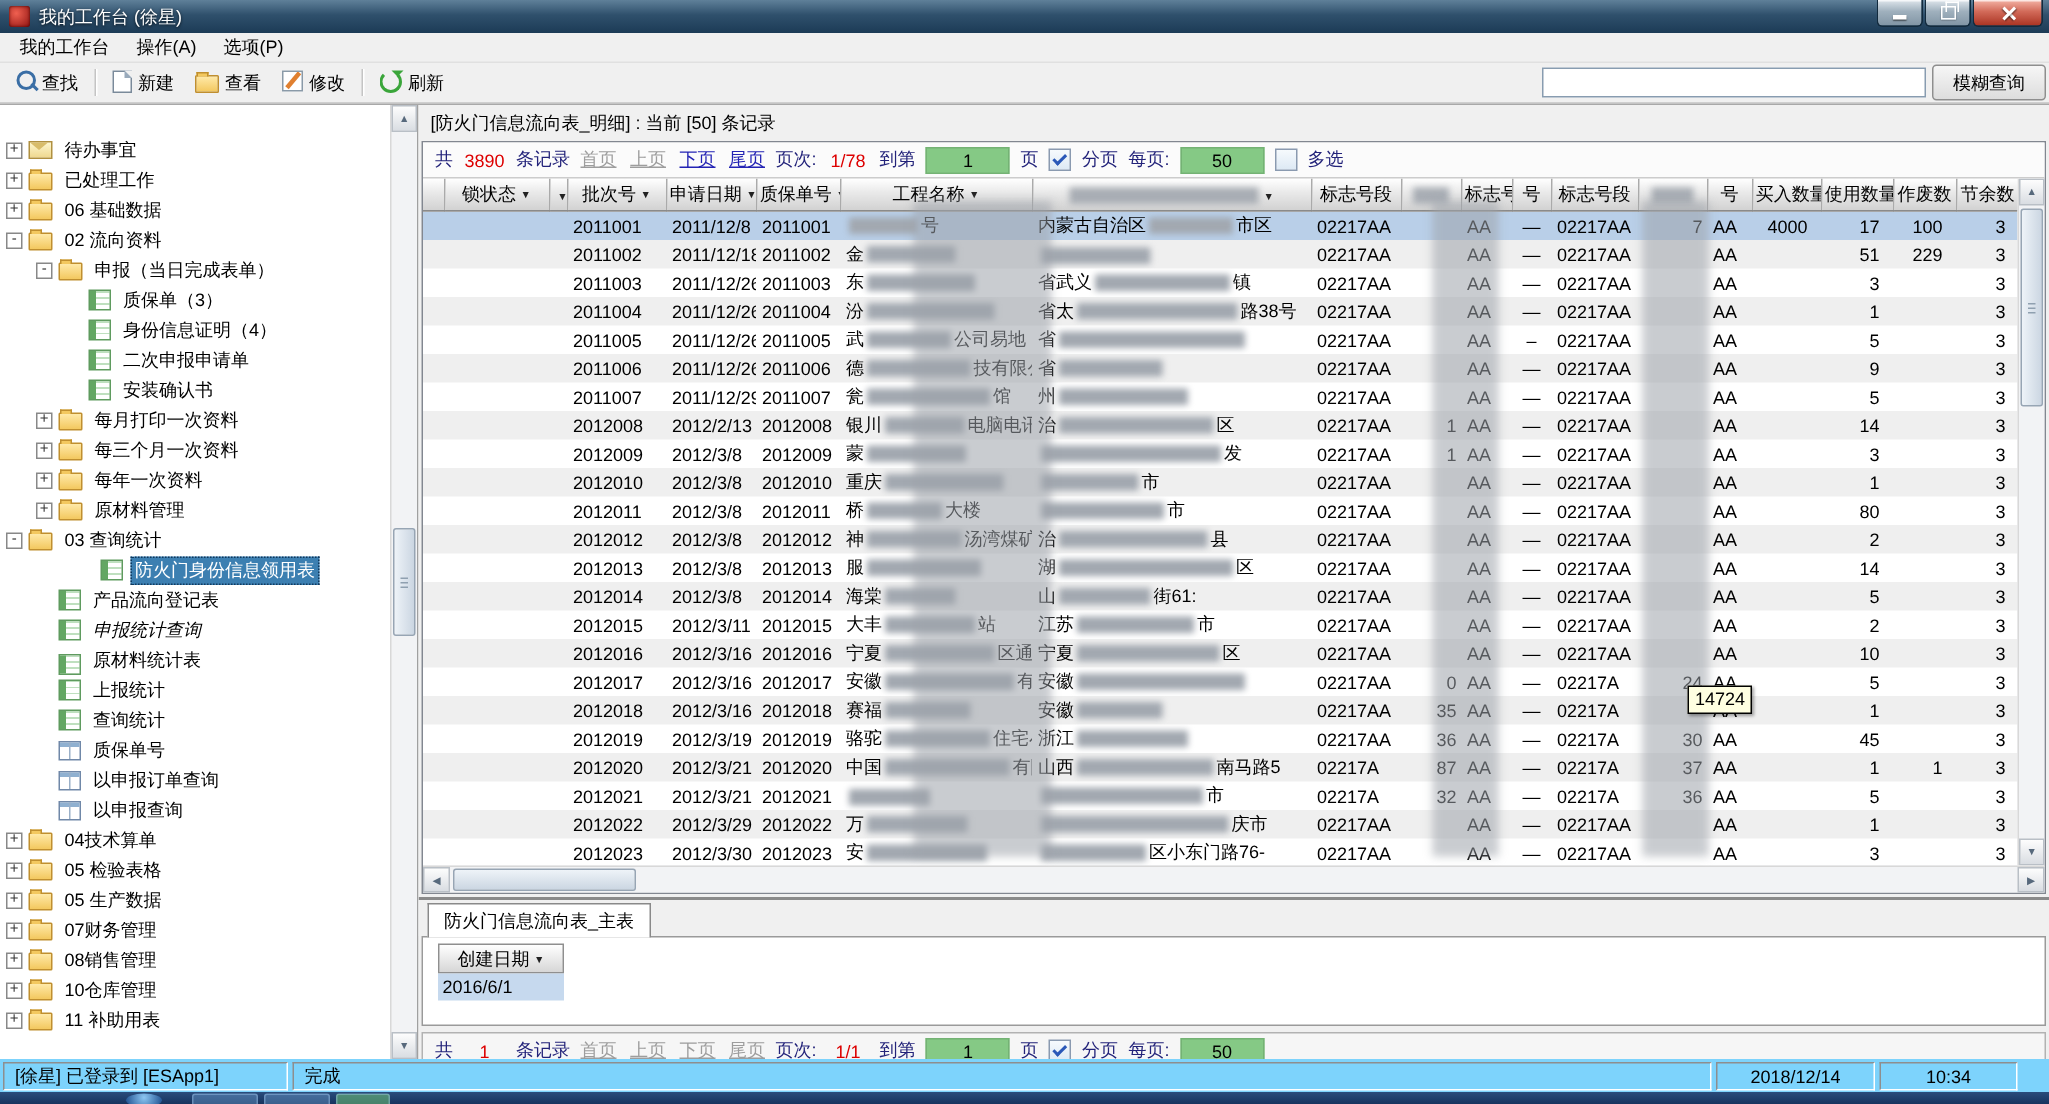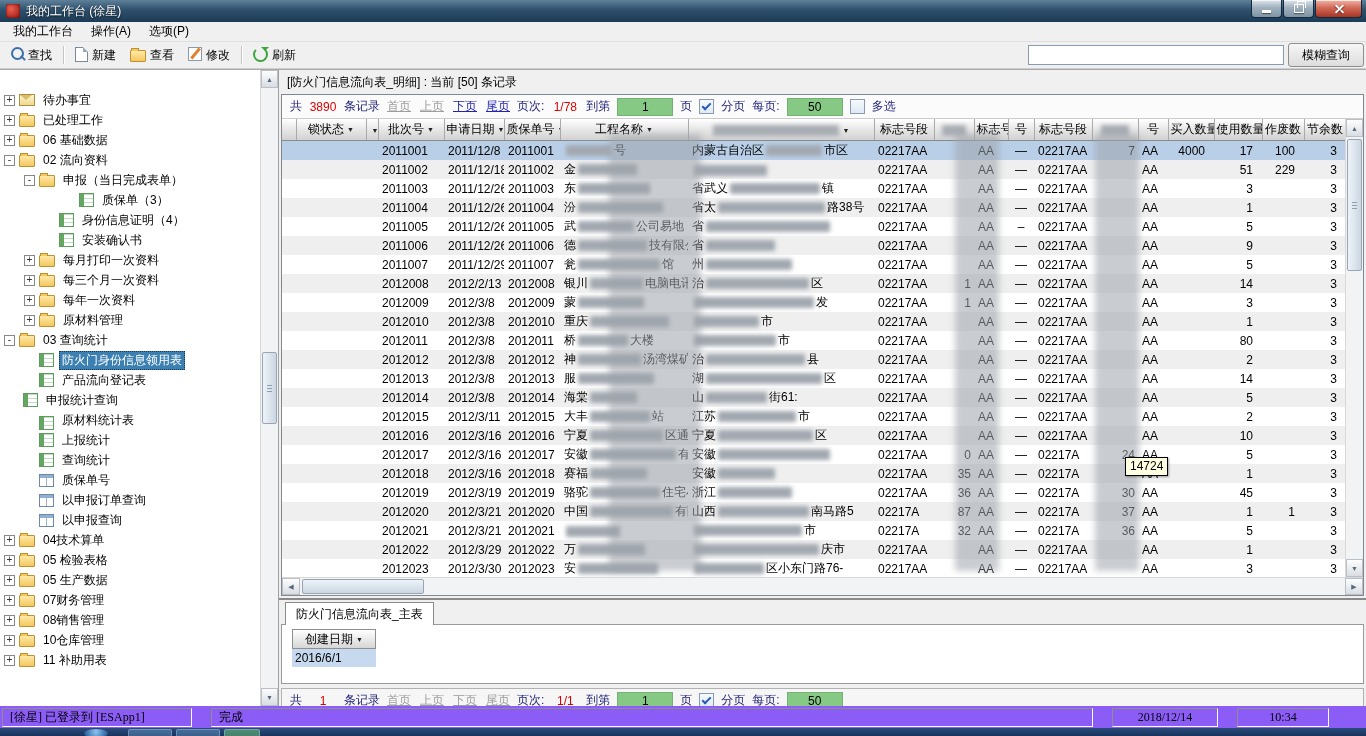--- a/index.html
+++ b/index.html
@@ -147,21 +147,21 @@
   .tab{background:#fff;border:1px solid #898989;border-bottom:none;padding:3px 10px 2px;position:relative;top:1px;}
   .master-panel{height:60px;flex:none;margin:0 2px;border:1px solid #9a9a9a;background:#fff;
     padding:4px 0 0 10px;box-sizing:border-box;}
   .mini-th{width:84px;height:20px;box-sizing:border-box;background:linear-gradient(#ffffff,#d6d6d6);
     border:1px solid #8f8f8f;text-align:center;line-height:18px;overflow:hidden;white-space:nowrap;}
   .mini-td{width:84px;height:18px;box-sizing:border-box;background:#c6d9ee;line-height:18px;padding-left:3px;
     overflow:hidden;white-space:nowrap;}
   .pagerbar.bottom{margin:4px 2px 0;border:1px solid #b2b2b2;background:#f6f6f6;}
 
   
-  .statusbar{height:22px;flex:none;background:#8b5cf6;display:flex;gap:19px;padding:2px 2px 1px;box-sizing:border-box;font-family:Liberation Serif, serif;}
+  .statusbar{height:22px;flex:none;background:#7dd3fc;display:flex;gap:3px;padding:2px 2px 1px;box-sizing:border-box;}
   .sbpanel{border:1px solid;border-color:#8e8e8e #ffffff #ffffff #8e8e8e;padding:1px 7px;display:flex;
     align-items:center;overflow:hidden;white-space:nowrap;box-sizing:border-box;}
   .sb-login{width:190px;flex:none;}
   .sb-status{flex:1;}
   .sb-date{width:106px;flex:none;justify-content:center;}
   .sb-time{width:92px;flex:none;justify-content:center;}
   .sb-grip2{width:16px;flex:none;border:none;position:relative;}
   .taskbar{height:11px;flex:none;background:linear-gradient(#2a4c7c,#102a52);position:relative;}
   .tk-orb{position:absolute;left:84px;top:1px;width:24px;height:9px;border-radius:50%;
     background:radial-gradient(circle at 50% 30%,#8cc6f2,#1a4a8a);}
@@ -246,33 +246,38 @@
           <div class="tree-row" style="padding-left: 4px;">
             <span class="exp">-</span>
             <span class="tico ic-folder"></span>
             <span class="tlabel">02 流向资料</span>
           </div>
           <div class="tree-row" style="padding-left: 24px;">
             <span class="exp">-</span>
             <span class="tico ic-folder"></span>
             <span class="tlabel">申报（当日完成表单）</span>
           </div>
-          <div class="tree-row" style="padding-left: 64px;">
+          <div class="tree-row" style="padding-left: 44px;">
             <span class="exp-sp"></span>
             <span class="tico ic-chart"></span>
             <span class="tlabel">质保单（3）</span>
           </div>
           <div class="tree-row" style="padding-left: 44px;">
             <span class="exp-sp"></span>
             <span class="tico ic-chart"></span>
             <span class="tlabel">身份信息证明（4）</span>
           </div>
           <div class="tree-row" style="padding-left: 44px;">
             <span class="exp-sp"></span>
             <span class="tico ic-chart"></span>
+            <span class="tlabel">二次申报申请单</span>
+          </div>
+          <div class="tree-row" style="padding-left: 44px;">
+            <span class="exp-sp"></span>
+            <span class="tico ic-chart"></span>
             <span class="tlabel">安装确认书</span>
           </div>
           <div class="tree-row" style="padding-left: 24px;">
             <span class="exp">+</span>
             <span class="tico ic-folder"></span>
             <span class="tlabel">每月打印一次资料</span>
           </div>
           <div class="tree-row" style="padding-left: 24px;">
             <span class="exp">+</span>
             <span class="tico ic-folder"></span>
@@ -286,31 +291,31 @@
           <div class="tree-row" style="padding-left: 24px;">
             <span class="exp">+</span>
             <span class="tico ic-folder"></span>
             <span class="tlabel">原材料管理</span>
           </div>
           <div class="tree-row" style="padding-left: 4px;">
             <span class="exp">-</span>
             <span class="tico ic-folder"></span>
             <span class="tlabel">03 查询统计</span>
           </div>
-          <div class="tree-row" style="padding-left: 24px;">
+          <div class="tree-row" style="padding-left: 24px; margin-left: 28px;">
             <span class="exp-sp"></span>
             <span class="tico ic-chart"></span>
             <span class="tlabel sel">防火门身份信息领用表</span>
           </div>
           <div class="tree-row" style="padding-left: 24px;">
             <span class="exp-sp"></span>
             <span class="tico ic-chart"></span>
             <span class="tlabel">产品流向登记表</span>
           </div>
-          <div class="tree-row" style="padding-left: 8px;">
+          <div class="tree-row" style="padding-left: 24px; font-style: italic;">
             <span class="exp-sp"></span>
             <span class="tico ic-chart"></span>
             <span class="tlabel">申报统计查询</span>
           </div>
           <div class="tree-row" style="padding-left: 24px; align-items: flex-end;">
             <span class="exp-sp"></span>
             <span class="tico ic-chart"></span>
             <span class="tlabel">原材料统计表</span>
           </div>
           <div class="tree-row" style="padding-left: 24px;">

